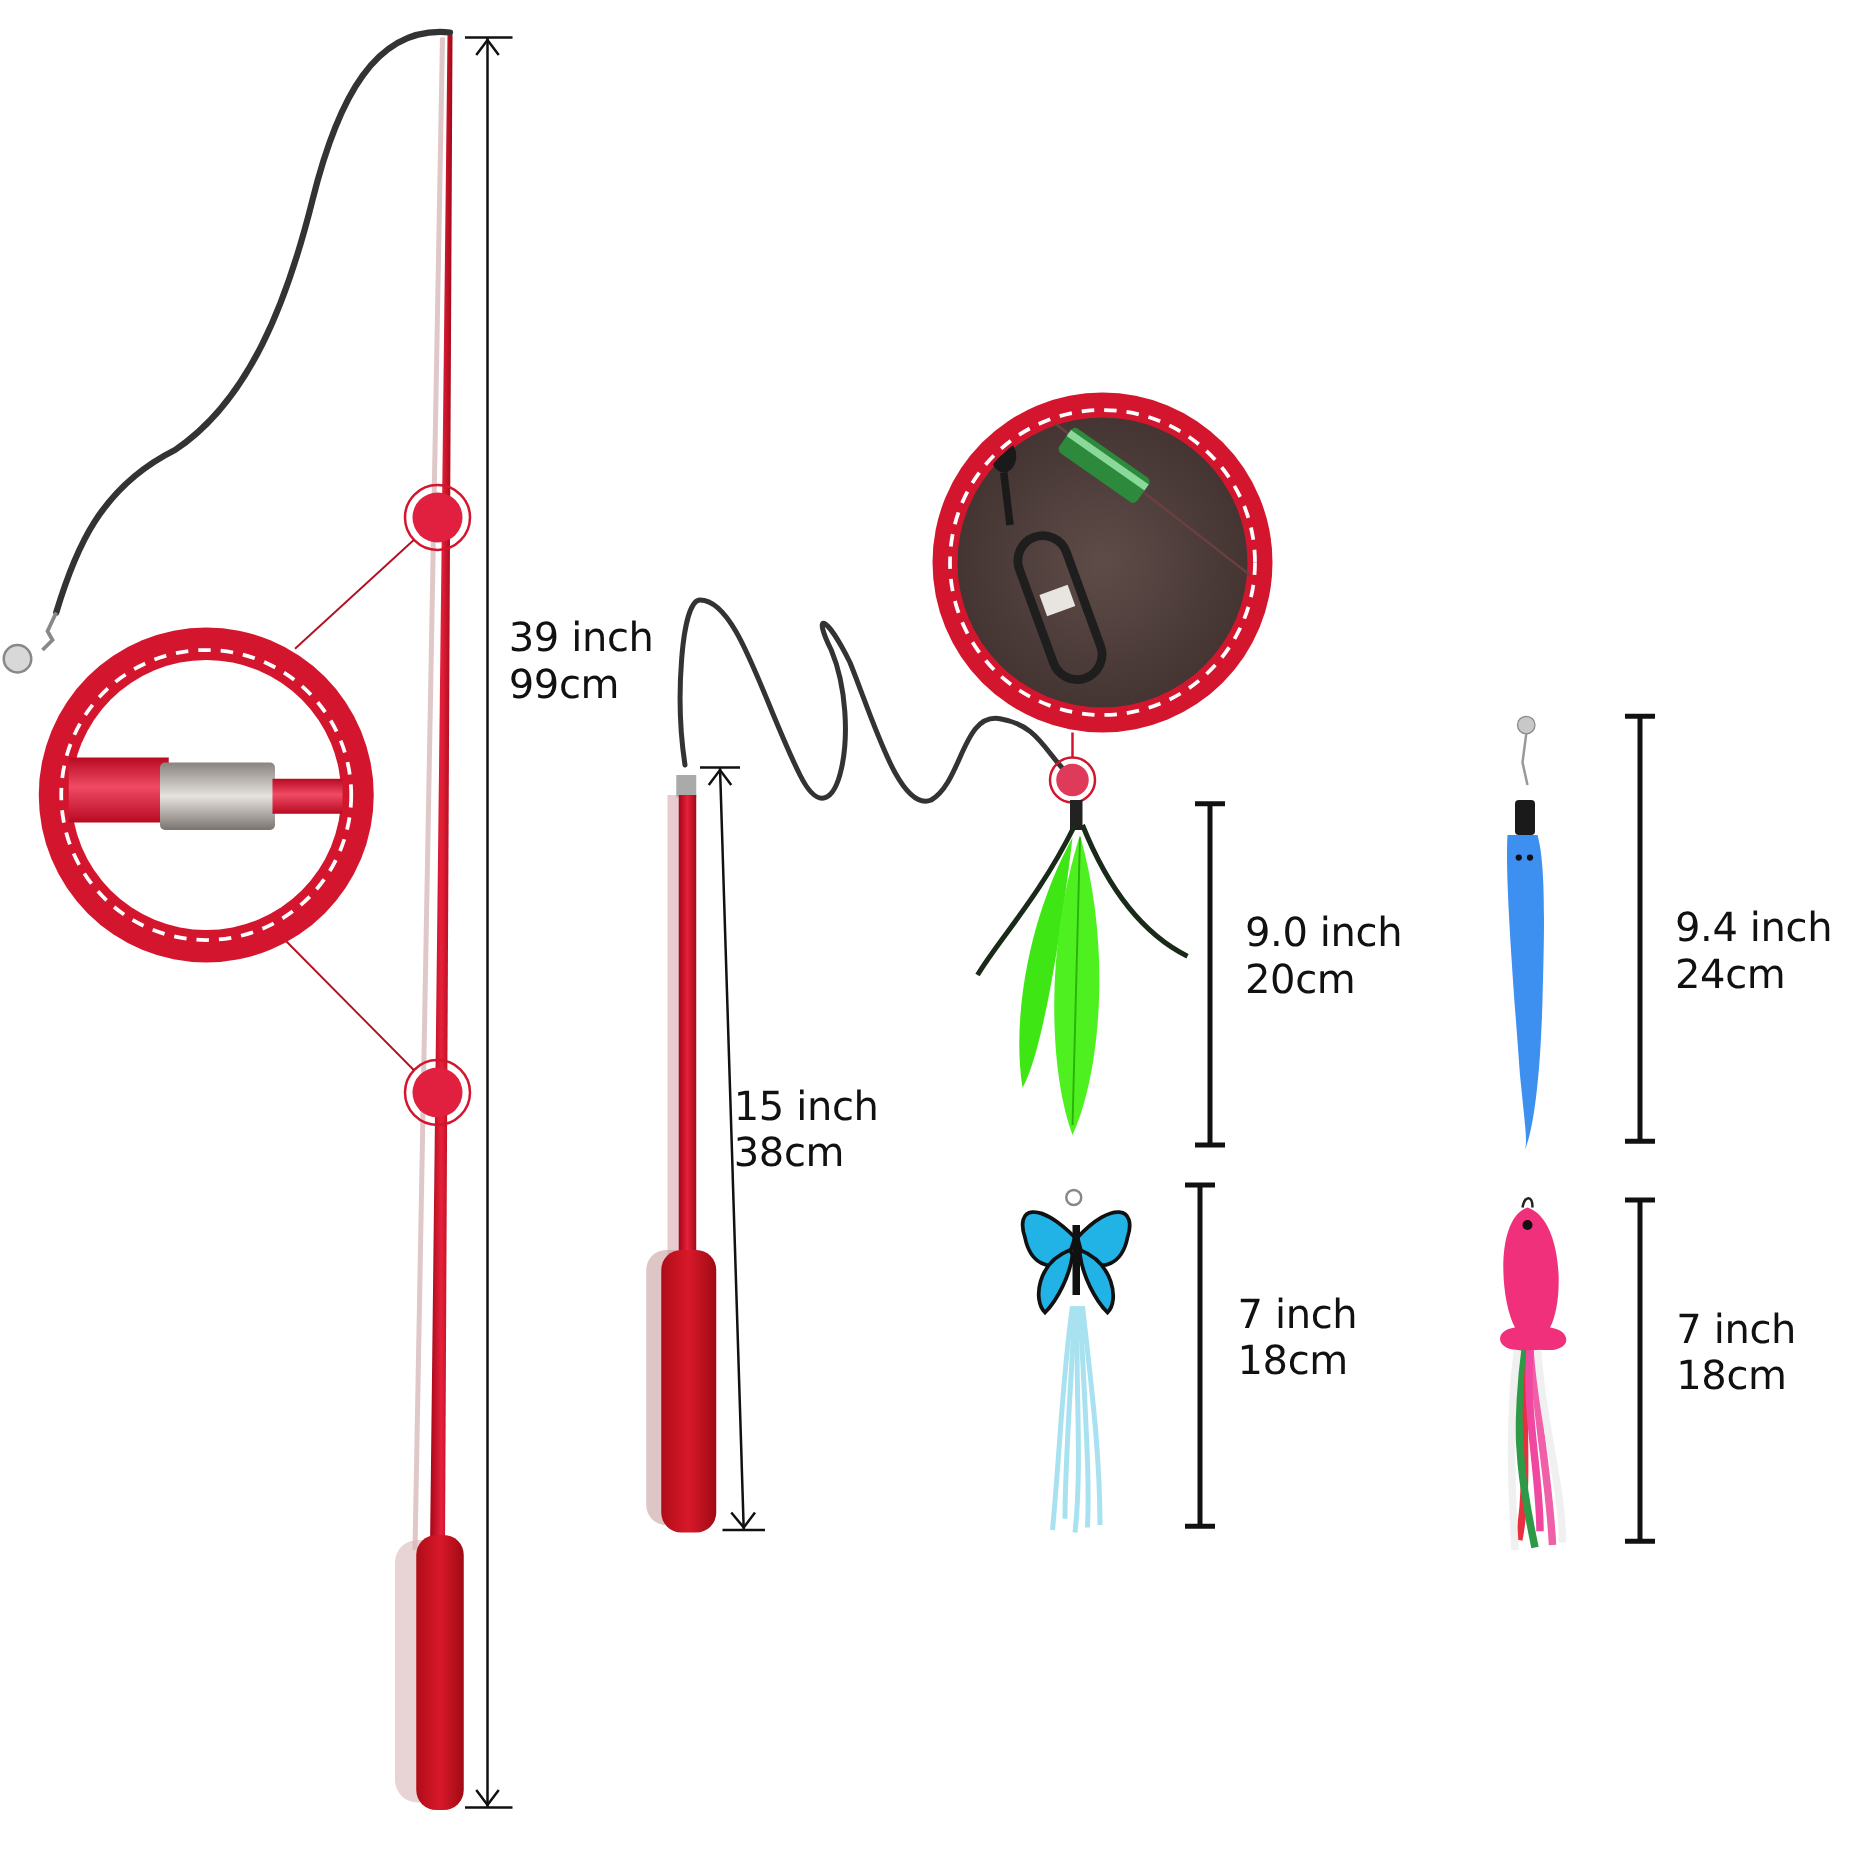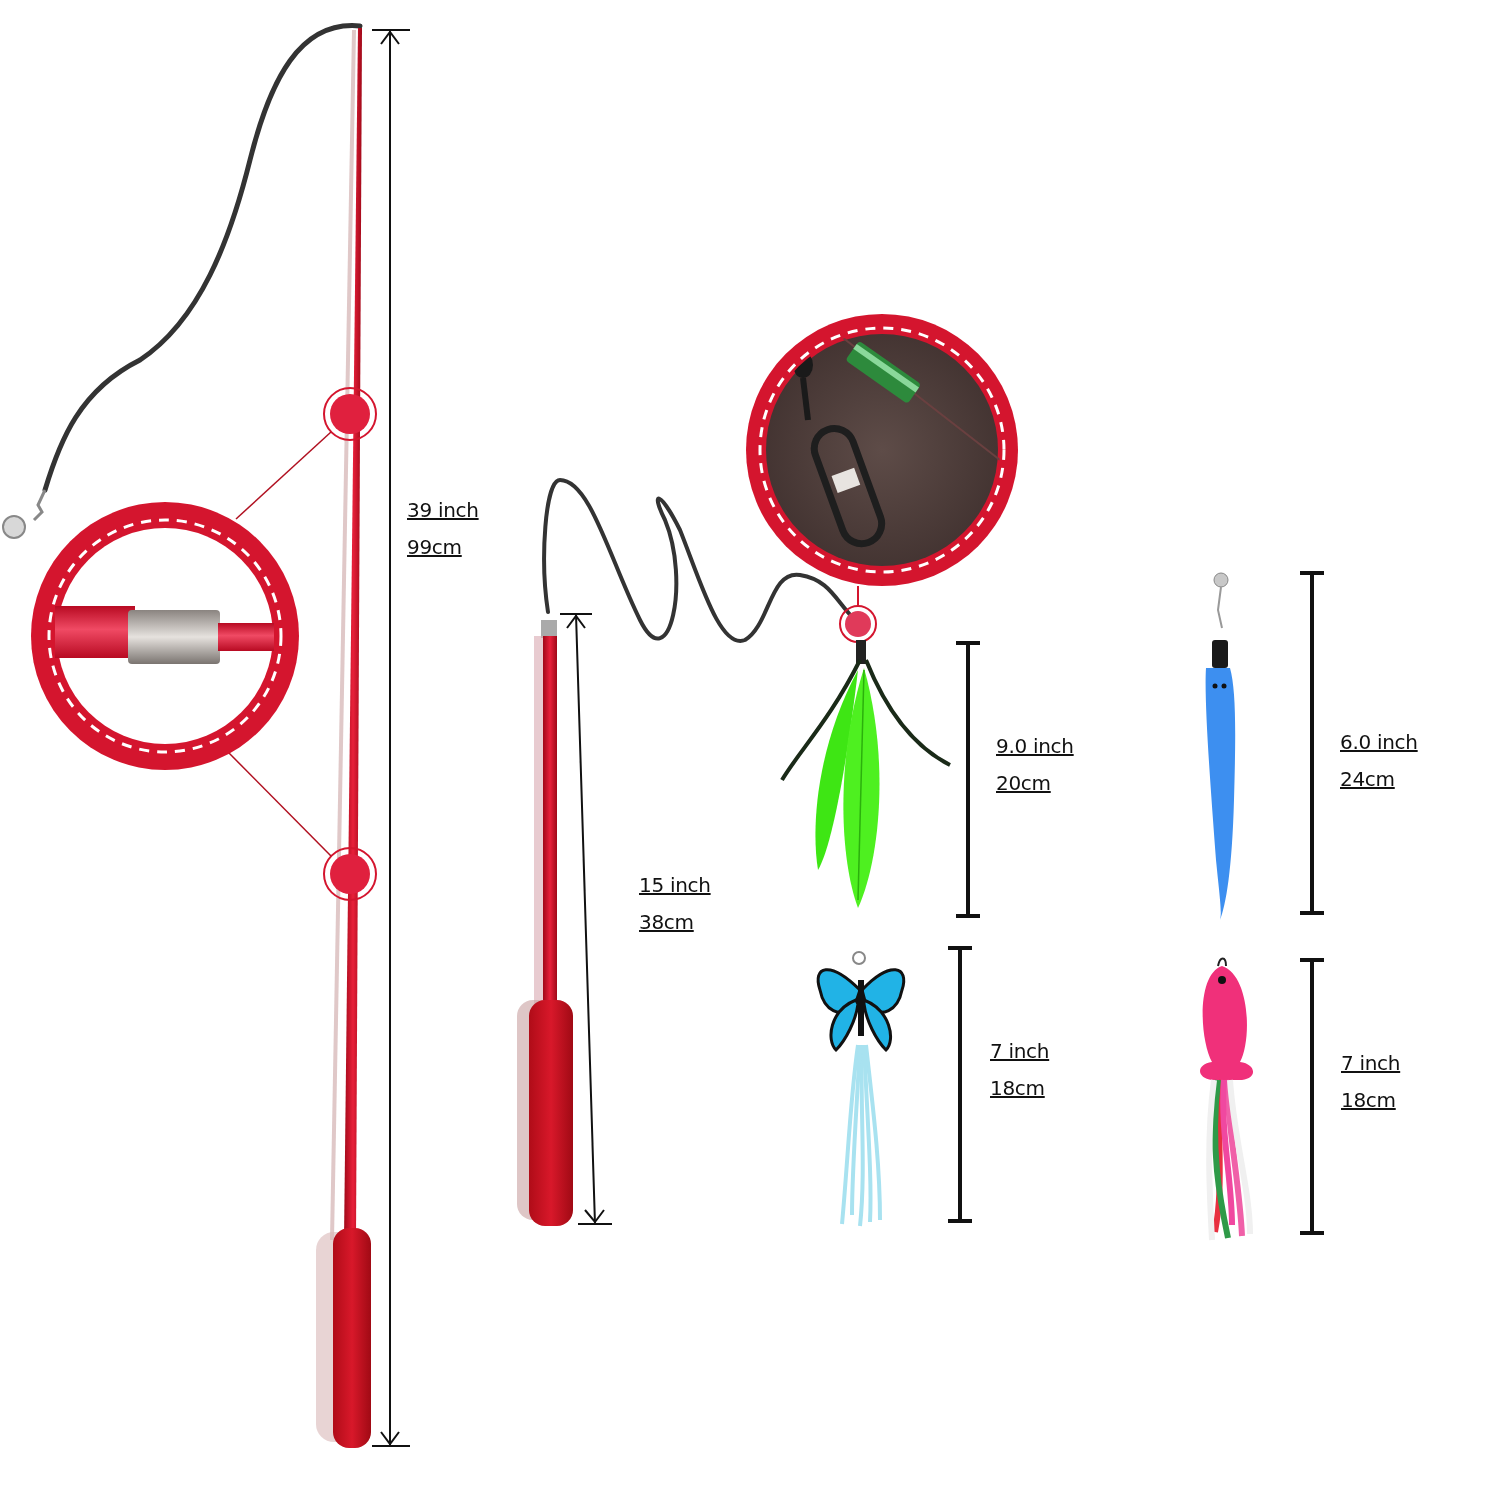--- a/index.html
+++ b/index.html
@@ -1,19 +1,19 @@
 <!DOCTYPE html>
 <html><head>
   <meta charset="utf-8">
   <style>
     html, body { margin: 0; padding: 0; background: #ffffff; }
     body { width: 1500px; height: 1500px; position: relative; overflow: hidden;
            font-family: "DejaVu Sans", "Liberation Sans", sans-serif; }
     .canvas { position: absolute; left: 0; top: 0; width: 1500px; height: 1500px; }
-    .label { position: absolute; color: #111; font-size: 20px; line-height: 37px; letter-spacing: -0.3px; text-decoration: underline; }
+    .label { position: absolute; color: #111; font-size: 32px; line-height: 37px; letter-spacing: -0.3px; }
     .label span { display: block; }
   </style>
 </head>
 <body>
 
 <svg class="canvas" viewBox="0 0 1500 1500" xmlns="http://www.w3.org/2000/svg">
   <defs>
     <linearGradient id="rodGrad" x1="0" x2="1" y1="0" y2="0">
       <stop offset="0" stop-color="#a00818"></stop>
       <stop offset="0.5" stop-color="#e8203a"></stop>
@@ -195,30 +195,30 @@
     <line x1="1300" y1="960" x2="1324" y2="960" stroke="#111" stroke-width="4"></line>
     <line x1="1312" y1="960" x2="1312" y2="1233" stroke="#111" stroke-width="4"></line>
     <line x1="1300" y1="1233" x2="1324" y2="1233" stroke="#111" stroke-width="4"></line>
   </g>
 </svg>
 
 <div class="label" style="left:407px; top:492px;">
   <span>39 inch</span>
   <span>99cm</span>
 </div>
-<div class="label" style="left:639px; top:867px;">
+<div class="label" style="left:587px; top:867px;">
   <span>15 inch</span>
   <span>38cm</span>
 </div>
 <div class="label" style="left:996px; top:728px;">
   <span>9.0 inch</span>
   <span>20cm</span>
 </div>
 <div class="label" style="left:1340px; top:724px;">
-  <span>6.0 inch</span>
+  <span>9.4 inch</span>
   <span>24cm</span>
 </div>
 <div class="label" style="left:990px; top:1033px;">
   <span>7 inch</span>
   <span>18cm</span>
 </div>
 <div class="label" style="left:1341px; top:1045px;">
   <span>7 inch</span>
   <span>18cm</span>
 </div>

